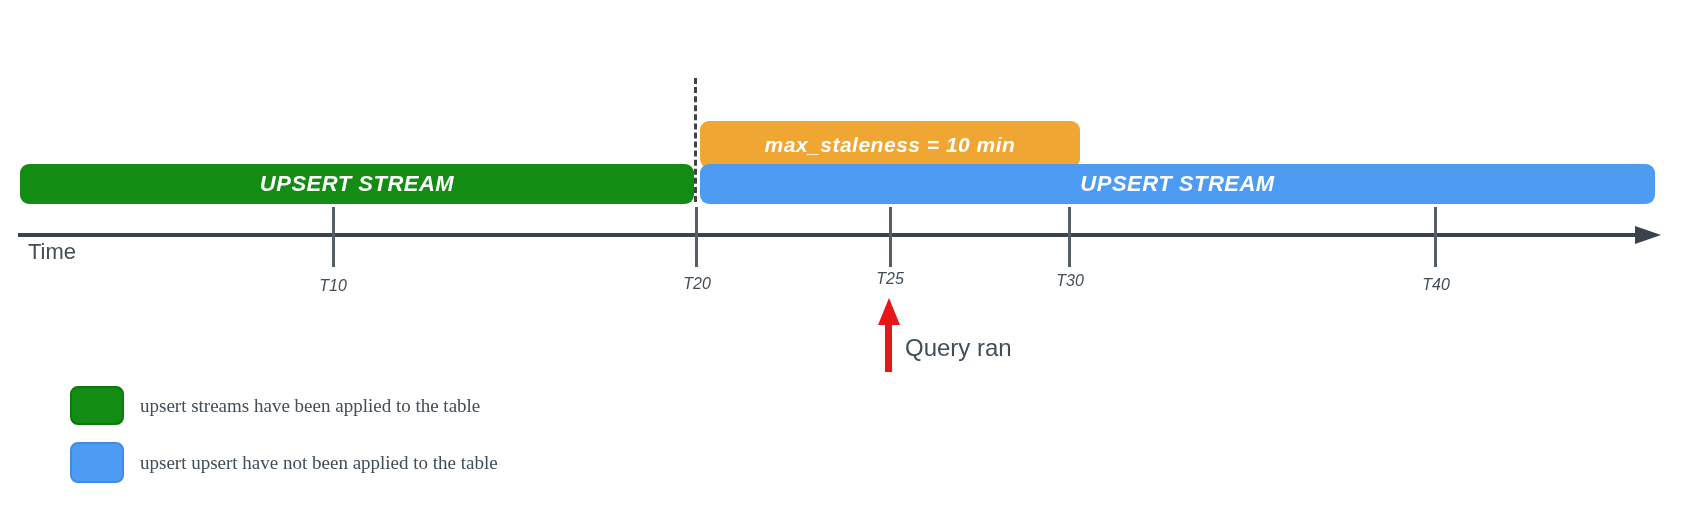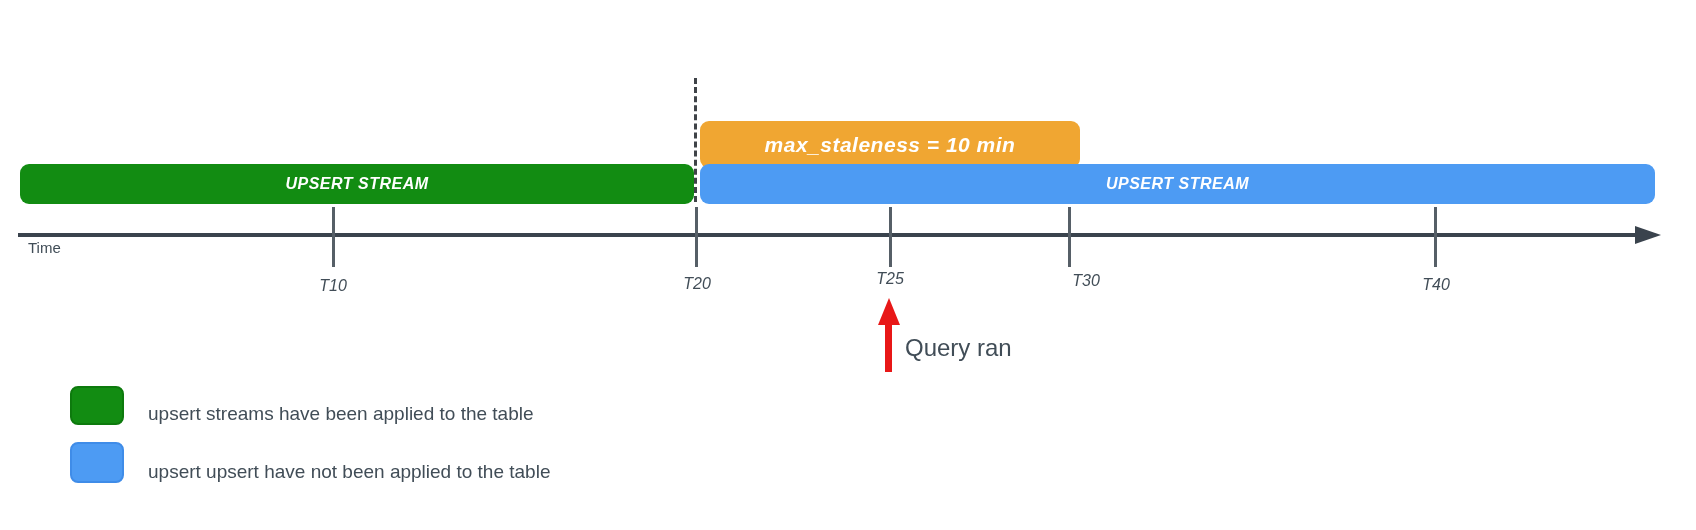--- a/index.html
+++ b/index.html
@@ -39,21 +39,21 @@
 
   .bar {
     height: 40px;
     border-radius: 9px;
     display: flex;
     align-items: center;
     justify-content: center;
     color: #ffffff;
     font-weight: bold;
     font-style: italic;
-    font-size: 16px;
+    font-size: 22px;
     letter-spacing: 0.5px;
     white-space: nowrap;
   }
   .bar-green   { left: 20px;  top: 164px; width: 674px; background: #128c12; }
   .bar-blue    { left: 700px; top: 164px; width: 955px; background: #4d9bf3; }
   .bar-orange  { left: 700px; top: 121px; width: 380px; height: 47px; background: #f0a632; font-size: 21px; }
 
   .axis-line {
     left: 18px;
     top: 233px;
@@ -65,21 +65,21 @@
     left: 1635px;
     top: 226px;
     width: 0; height: 0;
     border-top: 9px solid transparent;
     border-bottom: 9px solid transparent;
     border-left: 26px solid #3a434d;
   }
   .axis-label {
     left: 28px;
     top: 239px;
-    font-size: 15px;
+    font-size: 22px;
     color: #414d57;
   }
 
   .tick {
     top: 207px;
     width: 3px;
     height: 60px;
     background: #565f67;
   }
   .tick-label {
@@ -107,22 +107,23 @@
   }
   .query-label {
     left: 905px;
     top: 334px;
     font-size: 24px;
     color: #414d57;
   }
 
   .legend-item {
     display: flex;
-    align-items: flex-end;
-    gap: 24px;
+    align-items: center;
+    gap: 16px;
+    font-family: Liberation Serif, serif;
   }
   .legend-item-1 { left: 70px; top: 386px; }
   .legend-item-2 { left: 70px; top: 442px; }
   .swatch {
     width: 50px;
     height: 35px;
     border-radius: 8px;
   }
   .swatch-green { background: #128c12; border: 2px solid #0d7a0d; }
   .swatch-blue  { background: #4d9bf3; border: 2px solid #3f8ce8; height: 37px; }
@@ -158,21 +159,21 @@
 
   <div class="abs tick" style="left:332px;"></div>
   <div class="abs tick" style="left:695px;"></div>
   <div class="abs tick" style="left:889px;"></div>
   <div class="abs tick" style="left:1068px;"></div>
   <div class="abs tick" style="left:1434px;"></div>
 
   <div class="abs tick-label" style="left:333px; top:277px;">T10</div>
   <div class="abs tick-label" style="left:697px; top:275px;">T20</div>
   <div class="abs tick-label" style="left:890px; top:270px;">T25</div>
-  <div class="abs tick-label" style="left:1070px; top:272px;margin-left:16px;">T30</div>
+  <div class="abs tick-label" style="left:1070px; top:272px;">T30</div>
   <div class="abs tick-label" style="left:1436px; top:276px;">T40</div>
 
   <div class="abs query-arrow-head"></div>
   <div class="abs query-arrow-shaft"></div>
   <div class="abs query-label">Query ran</div>
 
   <div class="abs legend-item legend-item-1">
     <div class="swatch swatch-green"></div>
     <div class="legend-text">upsert streams have been applied to the table</div>
   </div>

